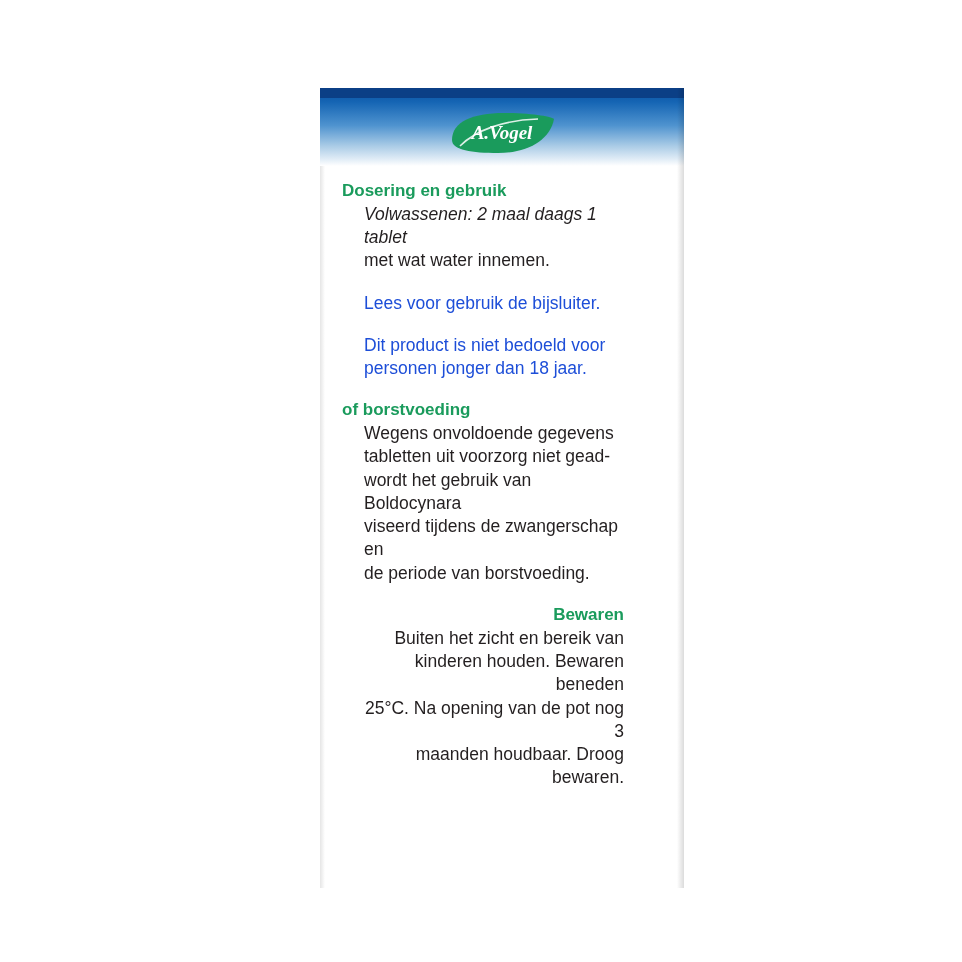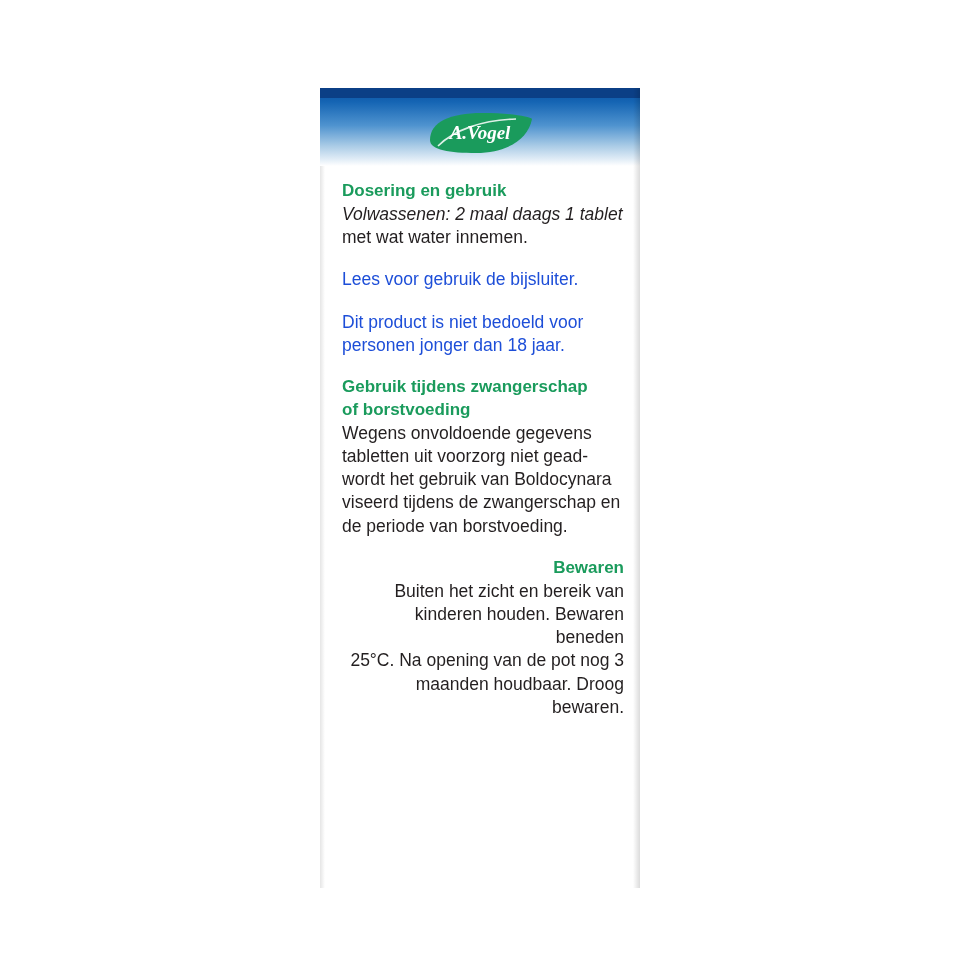--- a/index.html
+++ b/index.html
@@ -17,20 +17,21 @@
 
   
   #package {
     position: absolute;
     left: 320px;
     top: 88px;
     width: 320px;
     height: 800px;
     background: #ffffff;
     box-shadow: 0 0 0 0 rgba(0,0,0,0);
+    padding-left: 44px;
   }
 
   
   #package::after {
     content: "";
     position: absolute;
     right: 0;
     top: 0;
     width: 7px;
     height: 100%;
@@ -90,21 +91,21 @@
   .block { margin-bottom: 19px; }
   .block:last-child { margin-bottom: 0; text-align: right; }
 
   .heading {
     color: #1a9b5c;
     font-weight: bold;
     font-size: 17px;
     line-height: 1.28;
     margin-bottom: 1px;
   }
-  .body-line { display: block; }
+  .body-line { display: block; margin-left: 22px; }
   .italic { font-style: italic; }
   .plain-block { color: #1d4ed8; }
 </style>
 </head>
 <body>
 
 <div id="package">
 
   <div id="header-band">
     <div class="band-top"></div>
@@ -129,21 +130,20 @@
     <div class="block plain-block">
       <span class="body-line">Lees voor gebruik de bijsluiter.</span>
     </div>
 
     <div class="block plain-block">
       <span class="body-line">Dit product is niet bedoeld voor</span>
       <span class="body-line">personen jonger dan 18 jaar.</span>
     </div>
 
     <div class="block">
-      <div class="heading">Gebruik tijdens zwangerschap</div>
       <div class="heading">of borstvoeding</div>
       <span class="body-line">Wegens onvoldoende gegevens</span>
       <span class="body-line">tabletten uit voorzorg niet gead-</span>
       <span class="body-line">wordt het gebruik van Boldocynara</span>
       <span class="body-line">viseerd tijdens de zwangerschap en</span>
       <span class="body-line">de periode van borstvoeding.</span>
     </div>
 
     <div class="block">
       <div class="heading">Bewaren</div>

